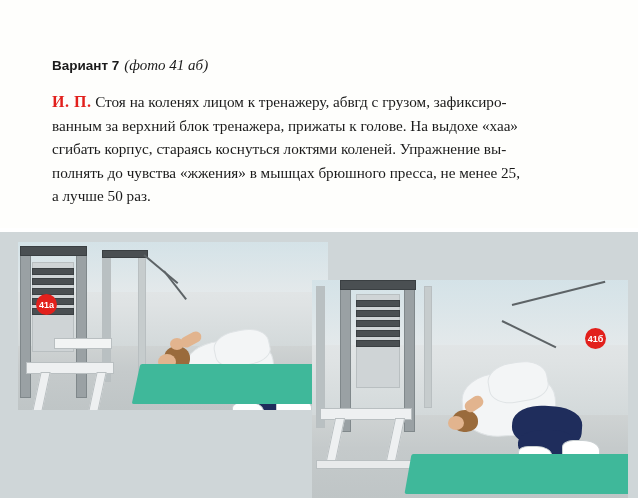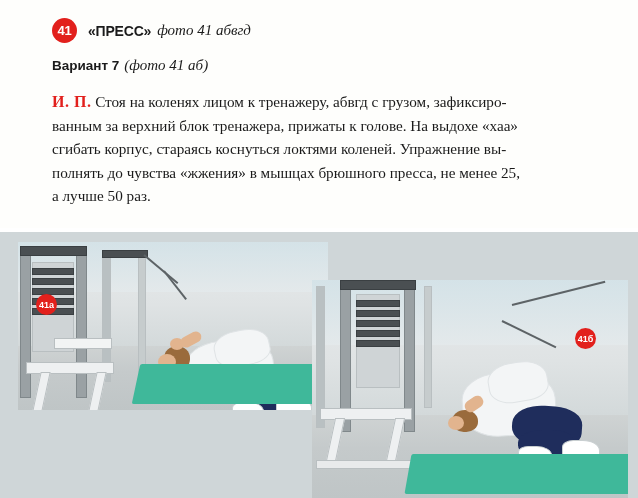--- a/index.html
+++ b/index.html
@@ -237,25 +237,20 @@
     background: #ffffff;
   }
 </style>
 </head>
 <body>
 
 <div class="page">
 
   <div class="text-block">
 
-    <div class="heading-row">
-      <div class="num-badge">41</div>
-      <div class="heading-title">«ПРЕСС»</div>
-      <div class="heading-sub">фото 41 абвгд</div>
-    </div>
 
     <div class="variant-row">
       <span class="variant-label">Вариант 7</span><span class="variant-note">(фото 41 аб)</span>
     </div>
 
     <div class="para">
       <span class="ln"><span class="ip-mark">И. П.</span> <span>Стоя на коленях лицом к тренажеру, абвгд с грузом, зафиксиро-</span></span>
       <span class="ln">ванным за верхний блок тренажера, прижаты к голове. На выдохе «хаа»</span>
       <span class="ln">сгибать корпус, стараясь коснуться локтями коленей. Упражнение вы-</span>
       <span class="ln">полнять до чувства «жжения» в мышцах брюшного пресса, не менее 25,</span>
@@ -342,17 +337,17 @@
       <div class="person-shirt" style="left:176px; top:82px; width:58px; height:38px; transform: rotate(-10deg);"></div>
       <div class="hair" style="left:140px; top:130px; width:26px; height:22px;"></div>
       <div class="skin" style="left:136px; top:136px; width:16px; height:14px;"></div>
       <div class="skin" style="left:152px; top:118px; width:20px; height:12px; border-radius:6px; transform: rotate(-34deg);"></div>
       <div class="person-pants" style="left:200px; top:126px; width:70px; height:42px; transform: rotate(4deg);"></div>
       <div class="person-pants" style="left:206px; top:150px; width:56px; height:28px;"></div>
       <div class="shoe" style="left:250px; top:160px; width:36px; height:22px;"></div>
       <div class="shoe" style="left:206px; top:166px; width:32px; height:18px;"></div>
 
       <div class="mat mat-right"></div>
-      <div class="photo-tag" style="right:32px; top:48px;margin-left:16px;">41б</div>
+      <div class="photo-tag" style="right:22px; top:48px;margin-left:16px;">41б</div>
     </div>
 
   </div>
 </div>
 
 </body></html>

